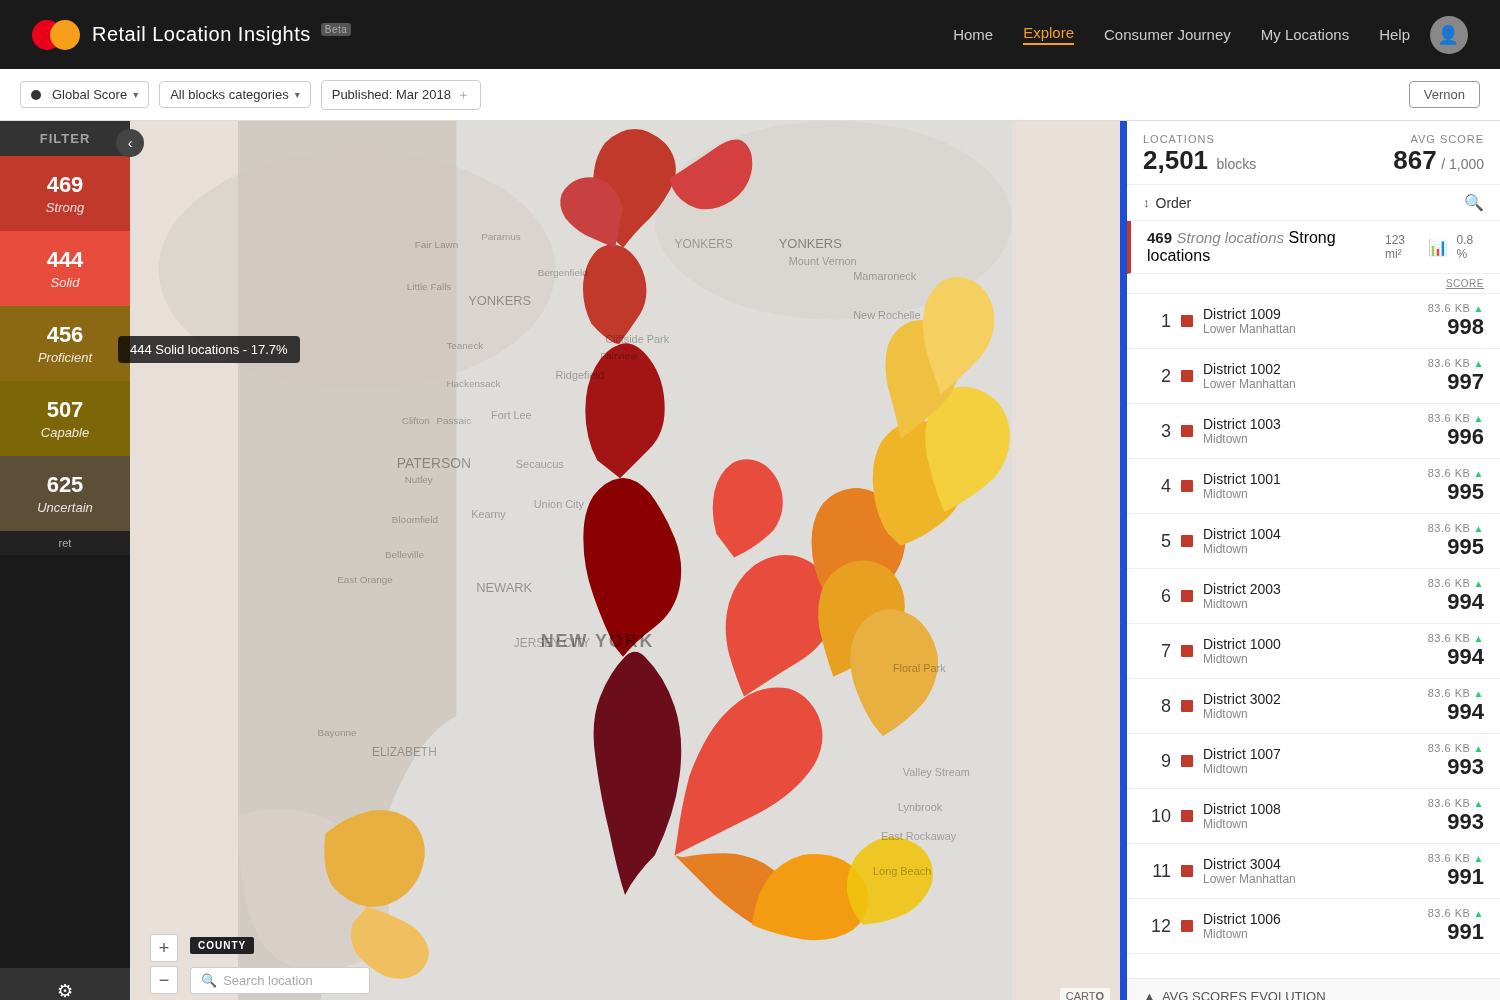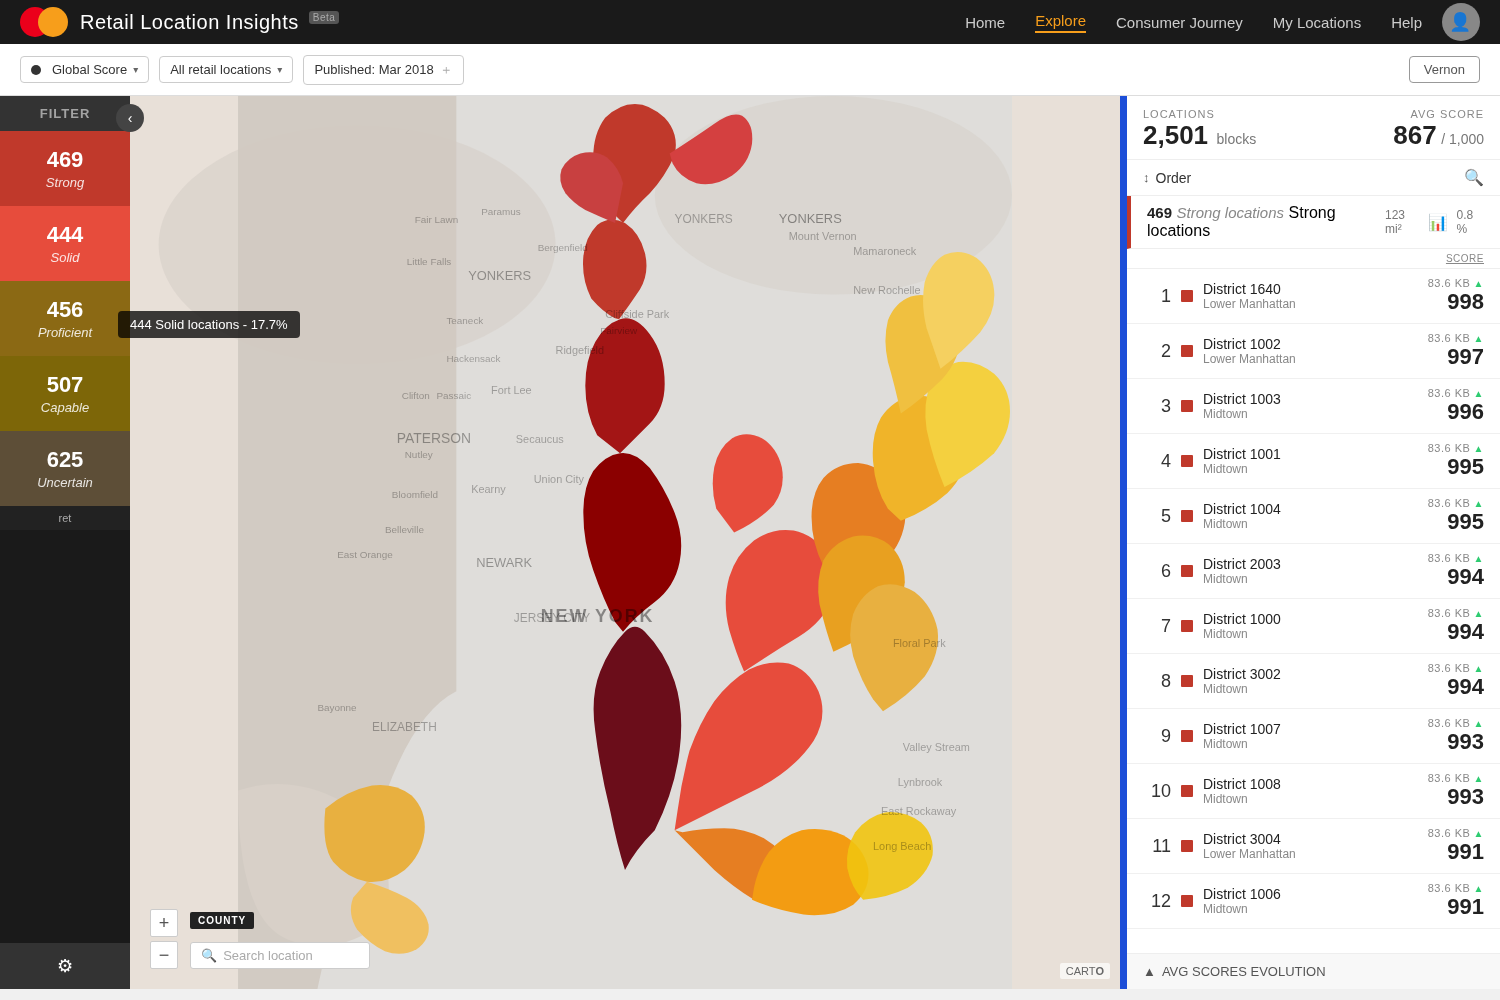--- a/index.html
+++ b/index.html
@@ -1,21 +1,21 @@
 <!DOCTYPE html>
 <html><head>
   <meta charset="utf-8">
   <style>
     * { box-sizing: border-box; margin: 0; padding: 0; }
     body { font-family: 'Arial', sans-serif; background: #f0f0f0; width: 1500px; height: 1000px; overflow: hidden; }
 
     
     #topnav {
       display: flex; align-items: center;
-      background: #1a1a1a; height: 44px; padding: 0 20px;
+      background: #1a1a1a; height: 69px; padding: 0 32px;
       position: relative; z-index: 100;
     }
     .logo-area { display: flex; align-items: center; gap: 12px; }
     .mc-logo {
       width: 48px; height: 48px; position: relative;
     }
     .mc-logo .circle-left {
       width: 30px; height: 30px; border-radius: 50%;
       background: #eb001b; position: absolute; left: 0; top: 50%; transform: translateY(-50%);
     }
@@ -225,21 +225,21 @@
   <div class="avatar">👤</div>
 </div>
 
 <div id="filterbar">
   <div class="filter-dropdown">
     <span class="filter-dot"></span>
     <span>Global Score</span>
     <span class="chevron">▾</span>
   </div>
   <div class="filter-dropdown">
-    <span>All retail locations</span>
+    <span>All blocks categories</span>
     <span class="chevron">▾</span>
   </div>
   <div class="published-pill">
     <span>Published: Mar 2018</span>
     <span style="color:#aaa;">＋</span>
   </div>
   <button class="report-btn">Vernon</button>
 </div>
 
 <div id="main">
@@ -424,21 +424,21 @@
 
     <div style="display:flex;justify-content:flex-end;padding:4px 16px;border-bottom:1px solid #eee;">
       <span style="font-size:10px;color:#888;text-transform:uppercase;letter-spacing:0.5px;text-decoration:underline;">SCORE</span>
     </div>
 
     <div class="district-list" id="district-list-container">
     <div class="district-row">
       <span class="district-rank">1</span>
       <div class="district-indicator" style="background:#c0392b;"></div>
       <div class="district-info">
-        <div class="district-name">District 1640</div>
+        <div class="district-name">District 1009</div>
         <div class="district-sub">Lower Manhattan</div>
       </div>
       <div class="district-score-area">
         <div class="score-label-sm">
           <span class="score-kb">83.6 kb</span>
           <span class="score-up"> ▲</span>
         </div>
         <div class="score-val-lg">998</div>
       </div>
     </div>

